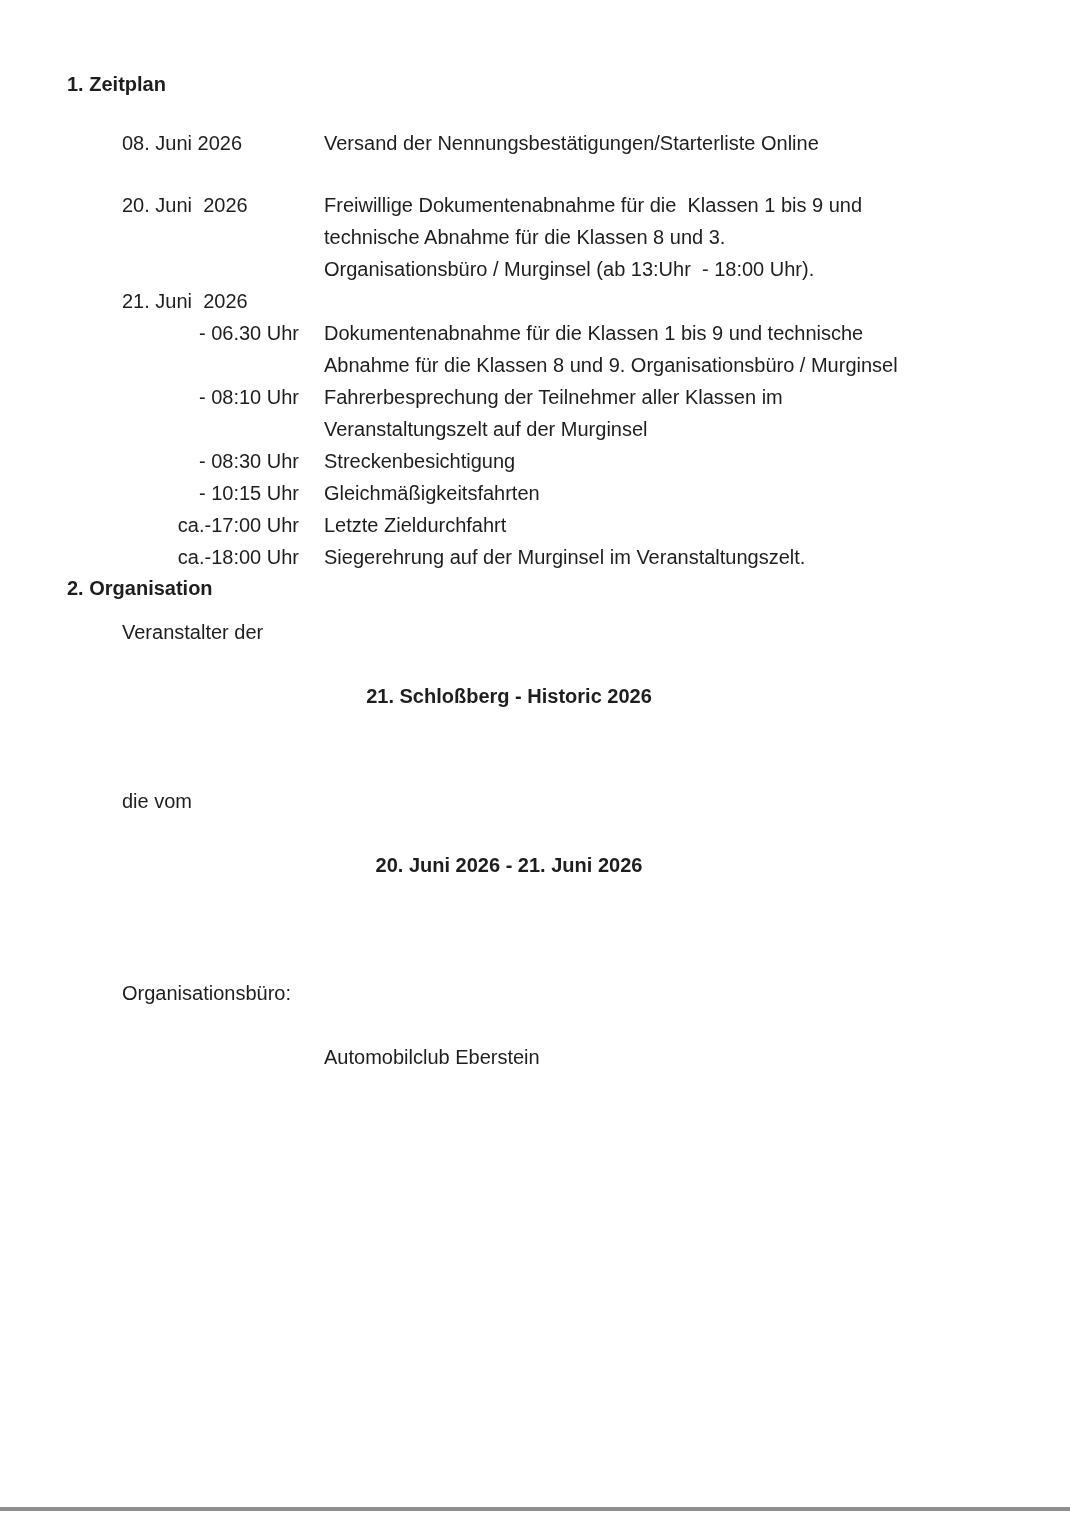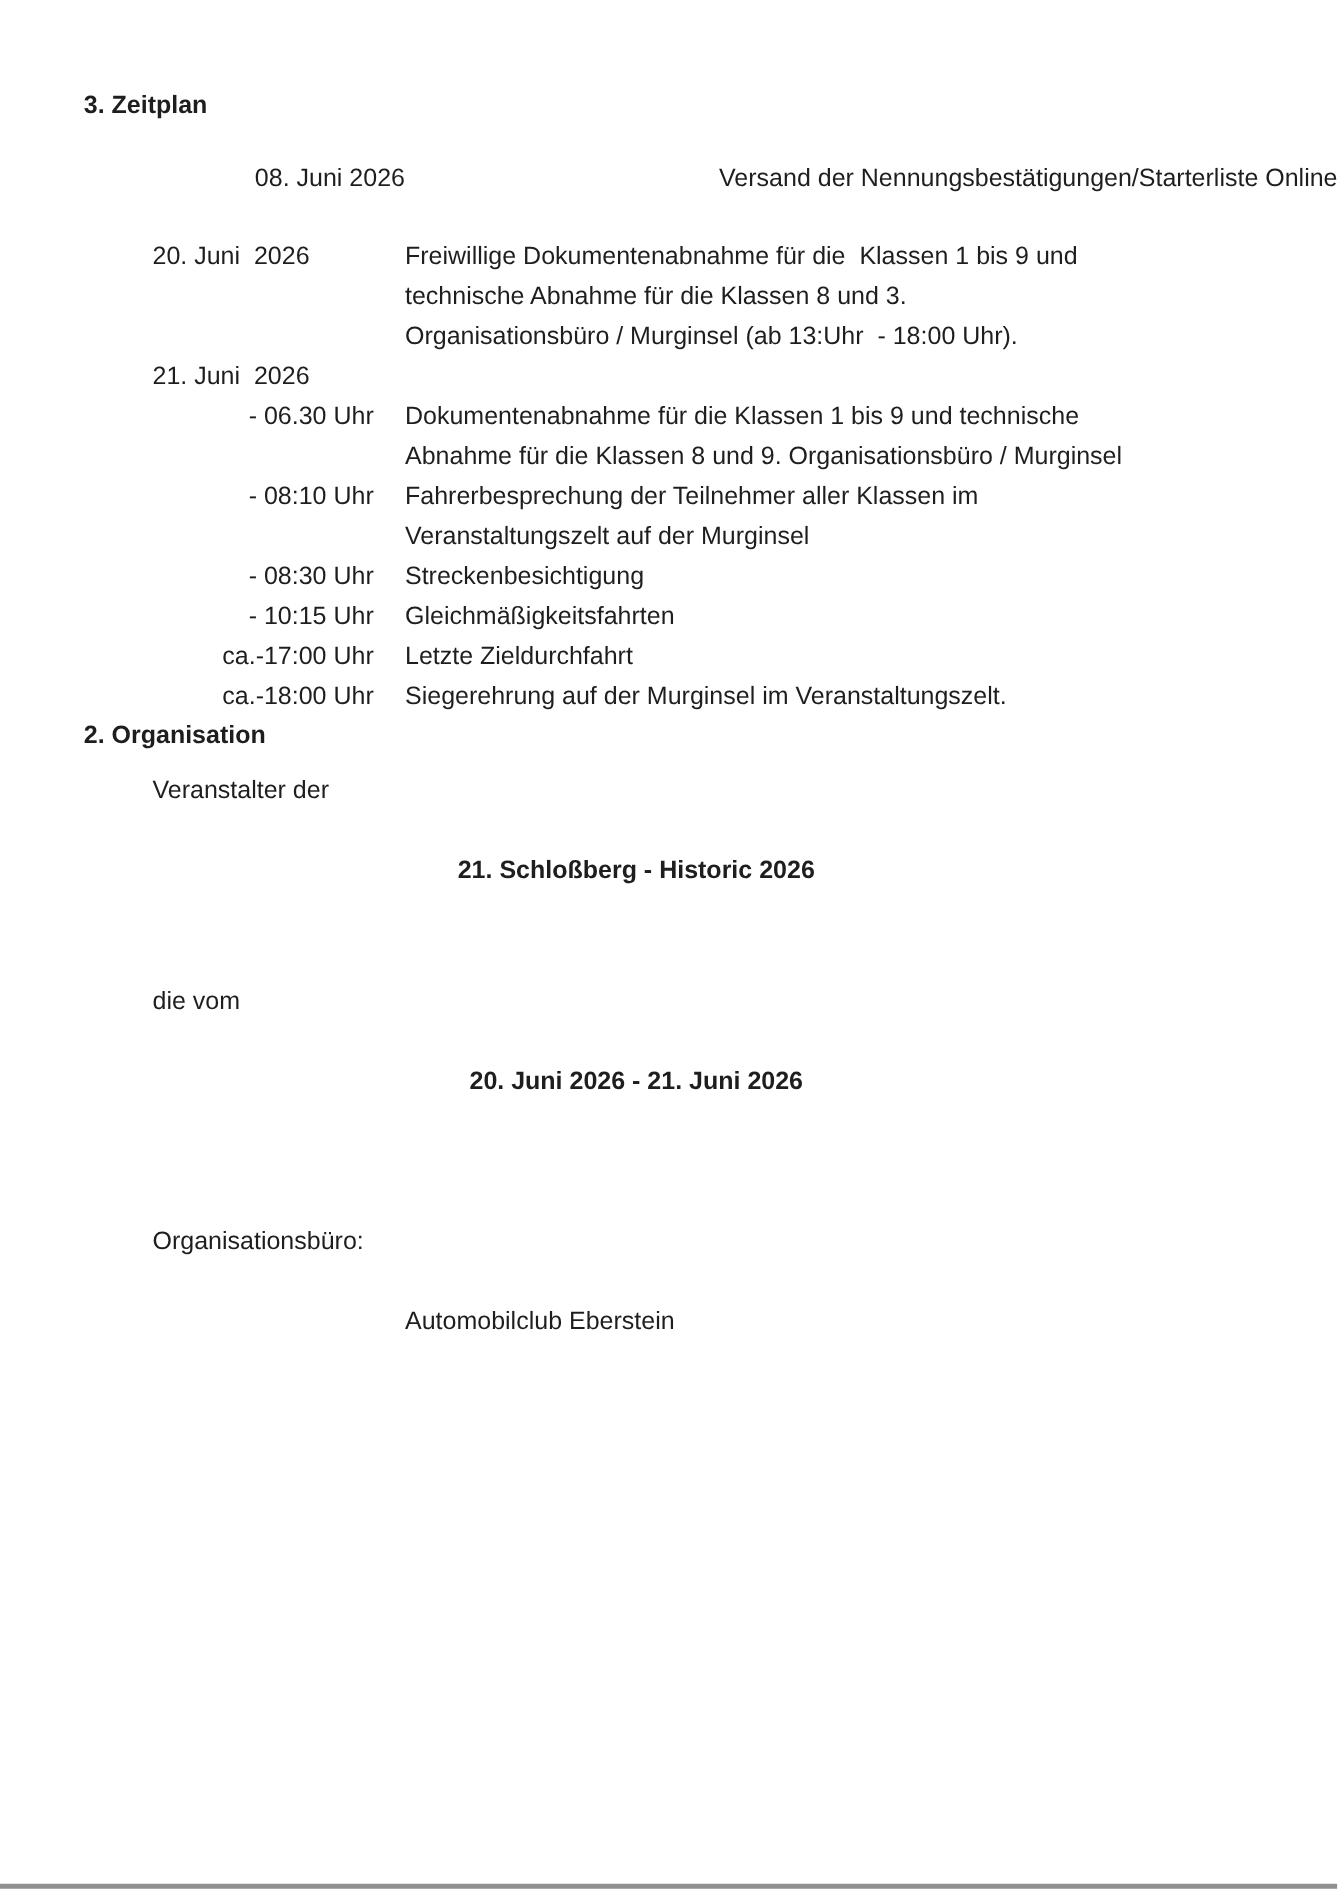--- a/index.html
+++ b/index.html
@@ -27,21 +27,21 @@
   .srow { display: flex; line-height: 32px; }
   .srow .when {
     margin-left: 122px;
     width: 202px;
     flex-shrink: 0;
     white-space: pre-wrap;
     box-sizing: border-box;
   }
   .srow .when.right { text-align: right; padding-right: 25px; }
   .srow .desc { flex: 1; white-space: pre-wrap; }
-  .srow.gap31 { margin-top: 31px; text-align: right; }
+  .srow.gap31 { margin-top: 31px; }
   .srow.gap30 { margin-top: 30px; }
 
   .orow { display: flex; line-height: 32px; }
   .orow .label {
     margin-left: 122px;
     width: 202px;
     flex-shrink: 0;
     white-space: pre-wrap;
   }
   .orow .value { flex: 1; white-space: pre-wrap; }
@@ -57,21 +57,21 @@
     width: 100%;
     height: 4px;
     background: #8f8f8f;
   }
 </style>
 </head>
 <body>
 
 <div class="page">
 
-  <div class="h1" id="zeitplan-heading">3. Zeitplan</div>
+  <div class="h1" id="zeitplan-heading">1. Zeitplan</div>
 
   <div class="schedule">
     <div class="srow gap31">
       <div class="when">08. Juni 2026</div>
       <div class="desc">Versand der Nennungsbestätigungen/Starterliste Online</div>
     </div>
     <div class="srow gap30">
       <div class="when">20. Juni  2026</div>
       <div class="desc">Freiwillige Dokumentenabnahme für die  Klassen 1 bis 9 und</div>
     </div>

